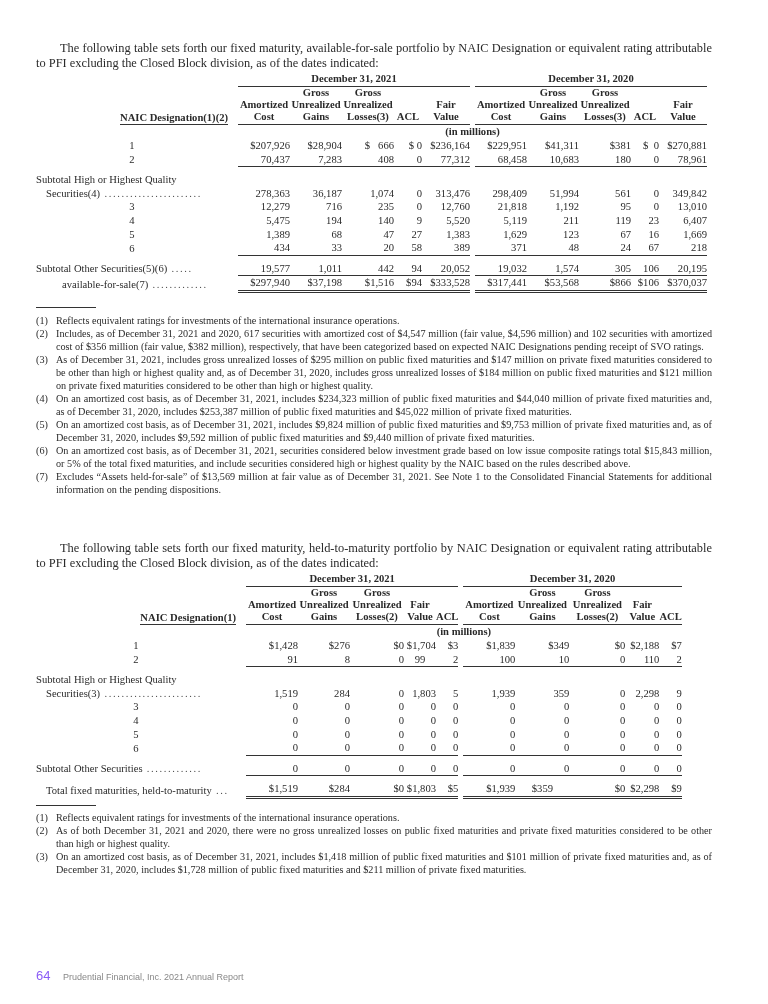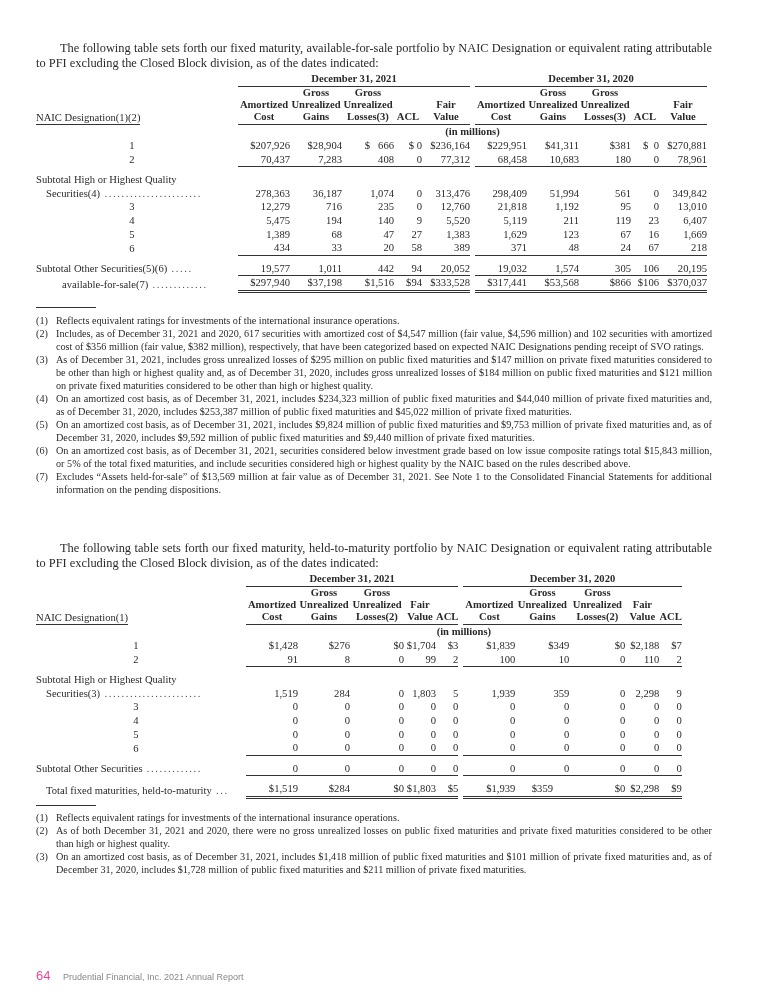--- a/index.html
+++ b/index.html
@@ -13,21 +13,21 @@
   table.fin { position: absolute; border-collapse: separate; border-spacing: 0; font-size: 10.6px; }
   table.fin td, table.fin th { padding: 0; white-space: nowrap; }
   .t1 { left: 36px; top: 73px; }
   .t2 { left: 36px; top: 573px; }
 
   .grp { font-weight: bold; text-align: center; font-size: 10.6px; height: 14px; }
   .grp span { display: block; border-bottom: 1.5px solid #333; padding-bottom: 2px; }
   .gap { width: 5px; }
   th.colh { font-weight: bold; text-align: center; vertical-align: bottom; line-height: 12px; padding-top: 3px; }
   th.colh span { display: block; border-bottom: 1.5px solid #333; padding-bottom: 1px; }
-  th.desig { text-align: left; vertical-align: bottom; font-weight: normal; }
+  th.desig { text-align: right; vertical-align: bottom; font-weight: bold; }
   th.desig span { display: inline-block; border-bottom: 1.5px solid #333; padding-bottom: 1px; }
   .inmil { font-weight: bold; text-align: center; height: 14px; line-height: 14px; }
 
   td.lbl { text-align: left; height: 13.6px; line-height: 13.6px; }
   td.lbl.num-lbl { text-align: center; }
   td.lbl.ind { padding-left: 10px; }
   td.lbl.ind2 { padding-left: 26px; }
   td.v { text-align: right; height: 13.6px; line-height: 13.6px; }
   td.v span { display: block; padding: 0 0 0 0; }
   .ul span { border-bottom: 1px solid #333; }
@@ -37,21 +37,21 @@
 
   .rule { position: absolute; left: 36px; width: 60px; border-top: 1px solid #333; }
   .fn { position: absolute; left: 36px; width: 676px; font-size: 10.2px; line-height: 13px; }
   .fn .item { display: flex; }
   .fn .num { width: 20px; flex: none; }
   .fn .txt { flex: 1; text-align: justify; }
   .fn1 { top: 314px; }
   .fn2 { top: 811px; }
 
   .footer { position: absolute; left: 36px; top: 966px; font-family: "Liberation Sans", "DejaVu Sans", sans-serif; }
-  .footer .pg { font-size: 13px; color: #ec4899; margin-right: 8px; }
+  .footer .pg { font-size: 13px; color: #8b5cf6; margin-right: 8px; }
   .footer .rep { font-size: 9px; color: #888; }
 </style>
 </head>
 <body>
 
 <p class="intro intro1">The following table sets forth our fixed maturity, available-for-sale portfolio by NAIC Designation or equivalent rating attributable to PFI excluding the Closed Block division, as of the dates indicated:</p>
 
 <table class="fin t1">
   <colgroup>
     <col style="width:192px">
@@ -686,21 +686,21 @@
         <td class="v ul">
           <span style="white-space: pre;">91</span>
         </td>
         <td class="v ul">
           <span style="white-space: pre;">8</span>
         </td>
         <td class="v ul">
           <span style="white-space: pre;">0</span>
         </td>
         <td class="v ul">
-          <span style="white-space: pre;">99</span>
+          <span style="white-space: pre; text-align: center;">99</span>
         </td>
         <td class="v ul">
           <span style="white-space: pre;">2</span>
         </td>
         <td class="gap"></td>
         <td class="v ul">
           <span style="white-space: pre;">100</span>
         </td>
         <td class="v ul">
           <span style="white-space: pre;">10</span>

